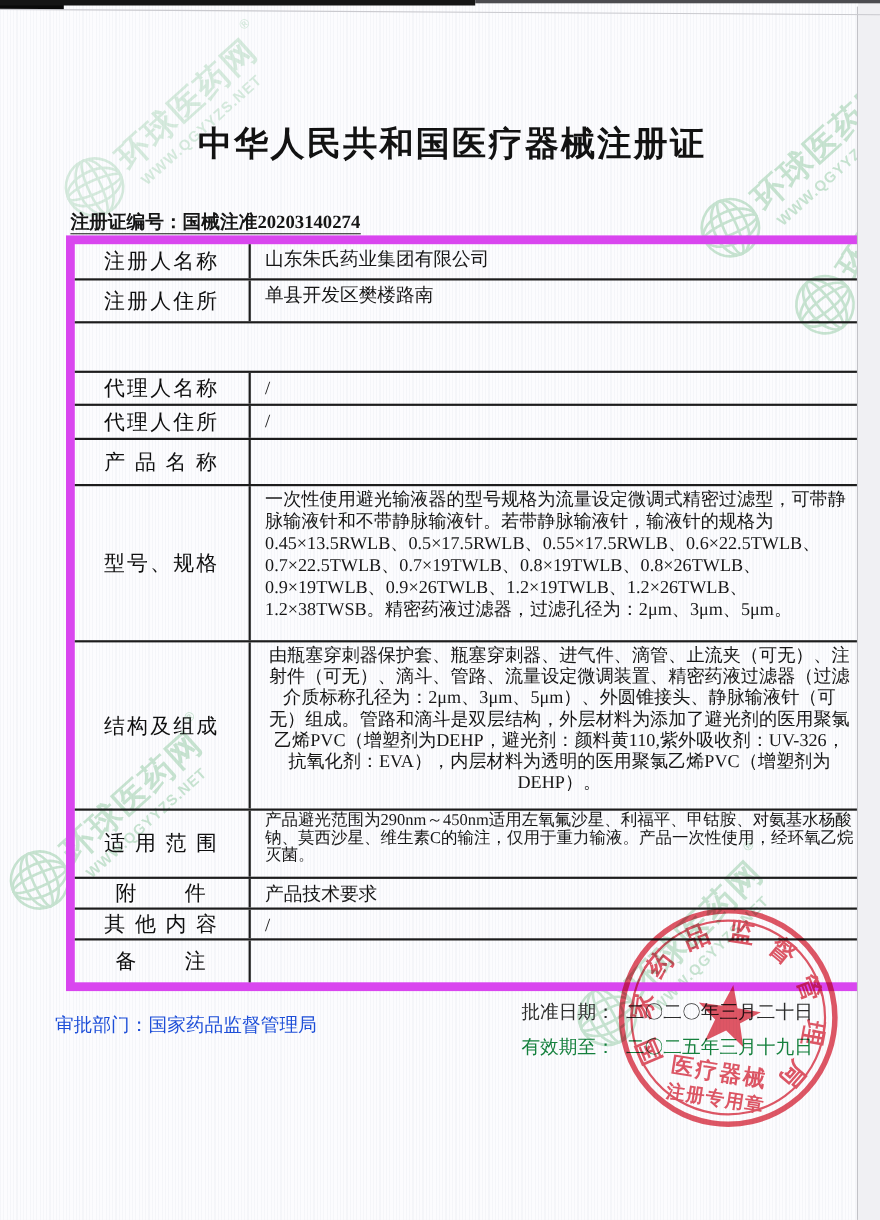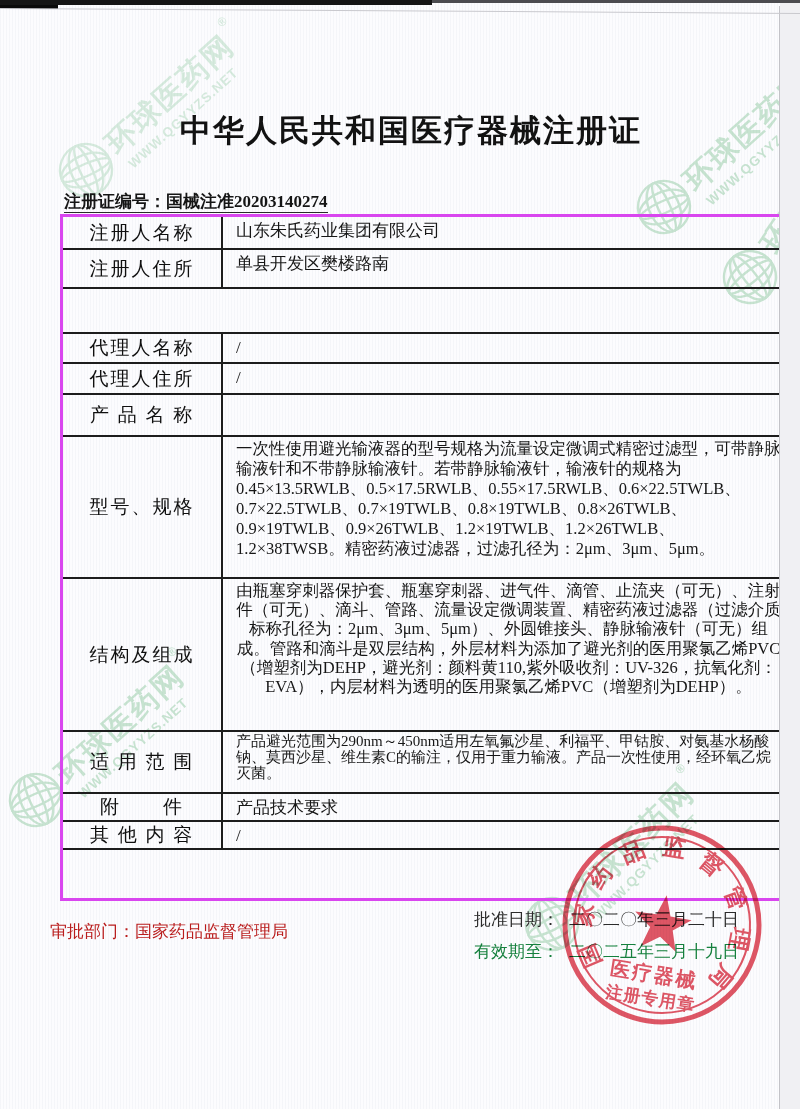--- a/index.html
+++ b/index.html
@@ -36,39 +36,39 @@
     text-align:center;font-size:31px;font-weight:bold;letter-spacing:2px;color:#121212;
     z-index:2;
   }
   .cert-line{
     position:absolute;left:64px;top:190px;font-size:17px;color:#151515;z-index:2;font-weight:bold;
   }
   .cert-line .u{border-bottom:1.5px solid #2a2a2a;padding-bottom:1px;}
 
   .reg-table{
     position:absolute;left:60px;top:214px;width:732px;height:687px;
-    border:3px solid #d946ef;box-sizing:border-box;z-index:2;
+    border:8px solid #d946ef;box-sizing:border-box;z-index:2;
     display:flex;flex-direction:column;
   }
   .trow{display:flex;border-bottom:2px solid #1d1d1d;box-sizing:border-box;}
   .trow:last-child{border-bottom:none;}
   .tlabel{
     flex:0 0 160px;width:160px;border-right:2px solid #1d1d1d;box-sizing:border-box;
     display:flex;align-items:center;justify-content:center;
     font-size:19px;letter-spacing:2px;color:#0f0f0f;white-space:nowrap;overflow:hidden;
   }
   .tvalue{
     flex:1;padding:3px 8px 0 13px;font-size:17px;line-height:1.28;color:#161616;
     overflow:hidden;
   }
   .r-model .tvalue{font-size:16.5px;line-height:20px;padding-top:2px;border-radius:21px;}
   .r-struct .tvalue{font-size:16.5px;line-height:19.2px;padding-top:2px;text-align:center;}
   .r-scope .tvalue{font-size:15px;line-height:15.8px;padding-top:2px;}
 
-  .footer-dept{position:absolute;left:50px;top:920px;font-size:17px;color:#b91c1c;z-index:2;}
+  .footer-dept{position:absolute;left:50px;top:920px;font-size:17px;color:#1d4ed8;z-index:2;}
   .footer-date1{position:absolute;left:474px;top:908px;font-size:17px;color:#2b2b2b;z-index:2;}
   .footer-date2{position:absolute;left:474px;top:940px;font-size:17px;color:#15803d;z-index:2;}
   .footer-date1 .val,.footer-date2 .val{margin-left:10px;}
 
   
   .wm-layer{position:absolute;left:0;top:0;width:800px;height:1109px;z-index:1;overflow:visible;}
   .wm-layer text{fill:var(--wm-color);}
   .wm-layer .wm-globe{stroke:var(--wm-color);fill:none;stroke-width:2.4;}
   .wm-name{font-size:30px;font-weight:bold;letter-spacing:2px;font-family:"Liberation Serif","DejaVu Serif",serif;}
   .wm-reg{font-size:12px;font-weight:bold;font-family:"Liberation Sans","DejaVu Sans",sans-serif;}
@@ -159,20 +159,21 @@
   </div>
   <div class="trow" style="height:28px">
     <div class="tlabel">附　　件</div>
     <div class="tvalue">产品技术要求</div>
   </div>
   <div class="trow" style="height:28px">
     <div class="tlabel">其 他 内 容</div>
     <div class="tvalue">/</div>
   </div>
   <div class="trow" style="height:50px;flex:1">
+    <div class="tlabel">备　　注</div>
     <div class="tvalue"></div>
   </div>
 </div>
 
 <div class="footer-dept">
   <span>审批部门：</span><span>国家药品监督管理局</span>
 </div>
 <div class="footer-date1">
   <span>批准日期：</span><span class="val">二〇二〇年三月二十日</span>
 </div>

